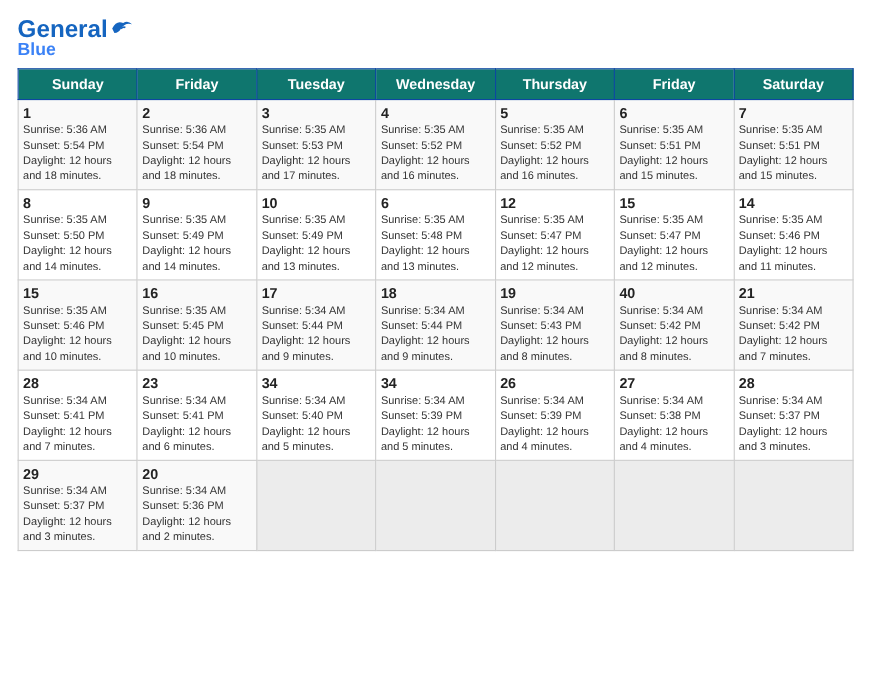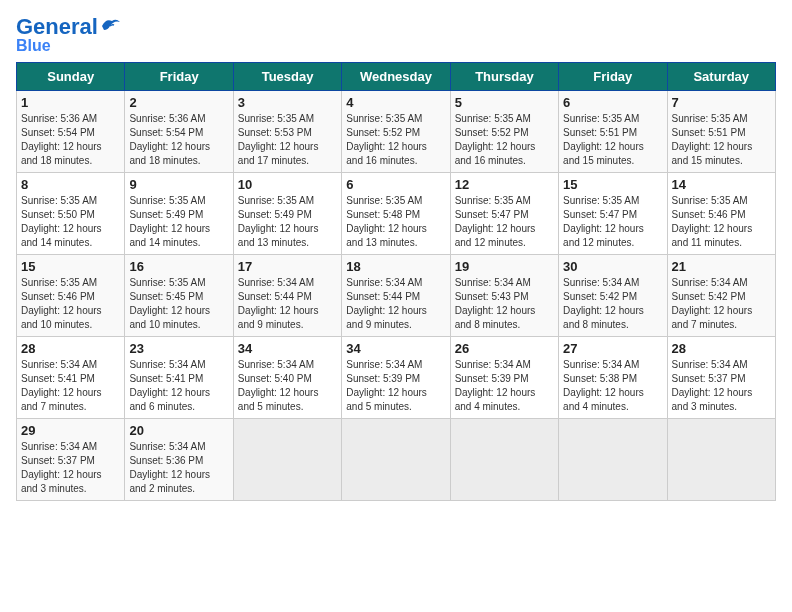--- a/index.html
+++ b/index.html
@@ -249,21 +249,21 @@
 and 9 minutes.</div>
         </td>
         <td>
           <span class="day-num">19</span>
           <div class="day-info" style="white-space: pre-line;">Sunrise: 5:34 AM
 Sunset: 5:43 PM
 Daylight: 12 hours
 and 8 minutes.</div>
         </td>
         <td>
-          <span class="day-num">30</span>
+          <span class="day-num">40</span>
           <div class="day-info" style="white-space: pre-line;">Sunrise: 5:34 AM
 Sunset: 5:42 PM
 Daylight: 12 hours
 and 8 minutes.</div>
         </td>
         <td>
           <span class="day-num">21</span>
           <div class="day-info" style="white-space: pre-line;">Sunrise: 5:34 AM
 Sunset: 5:42 PM
 Daylight: 12 hours

